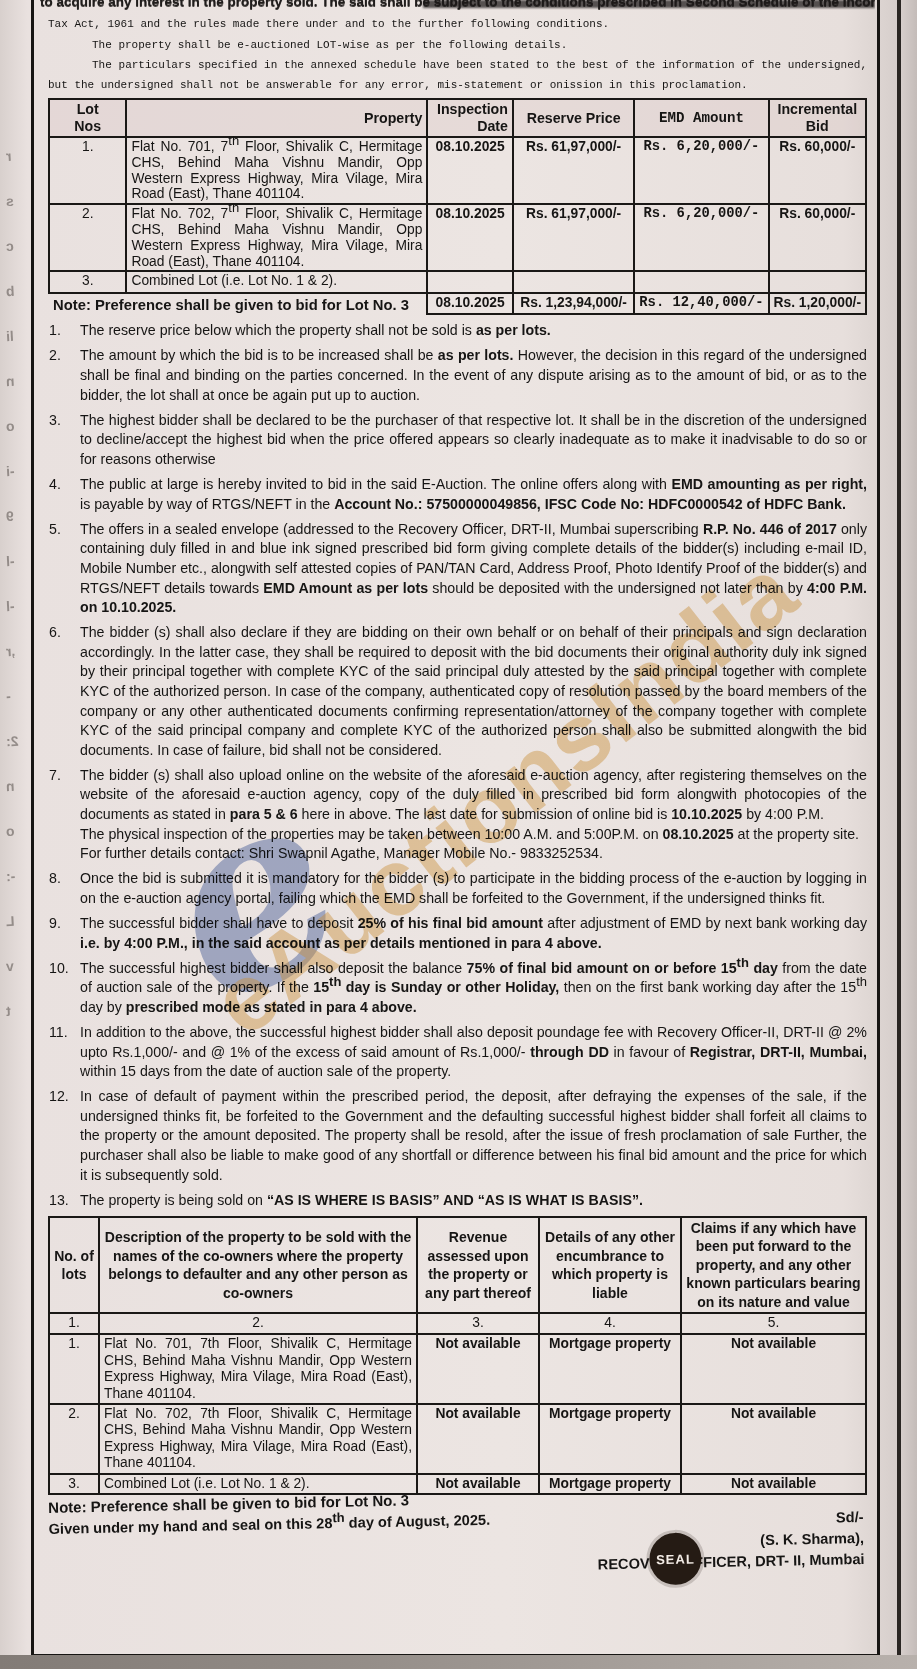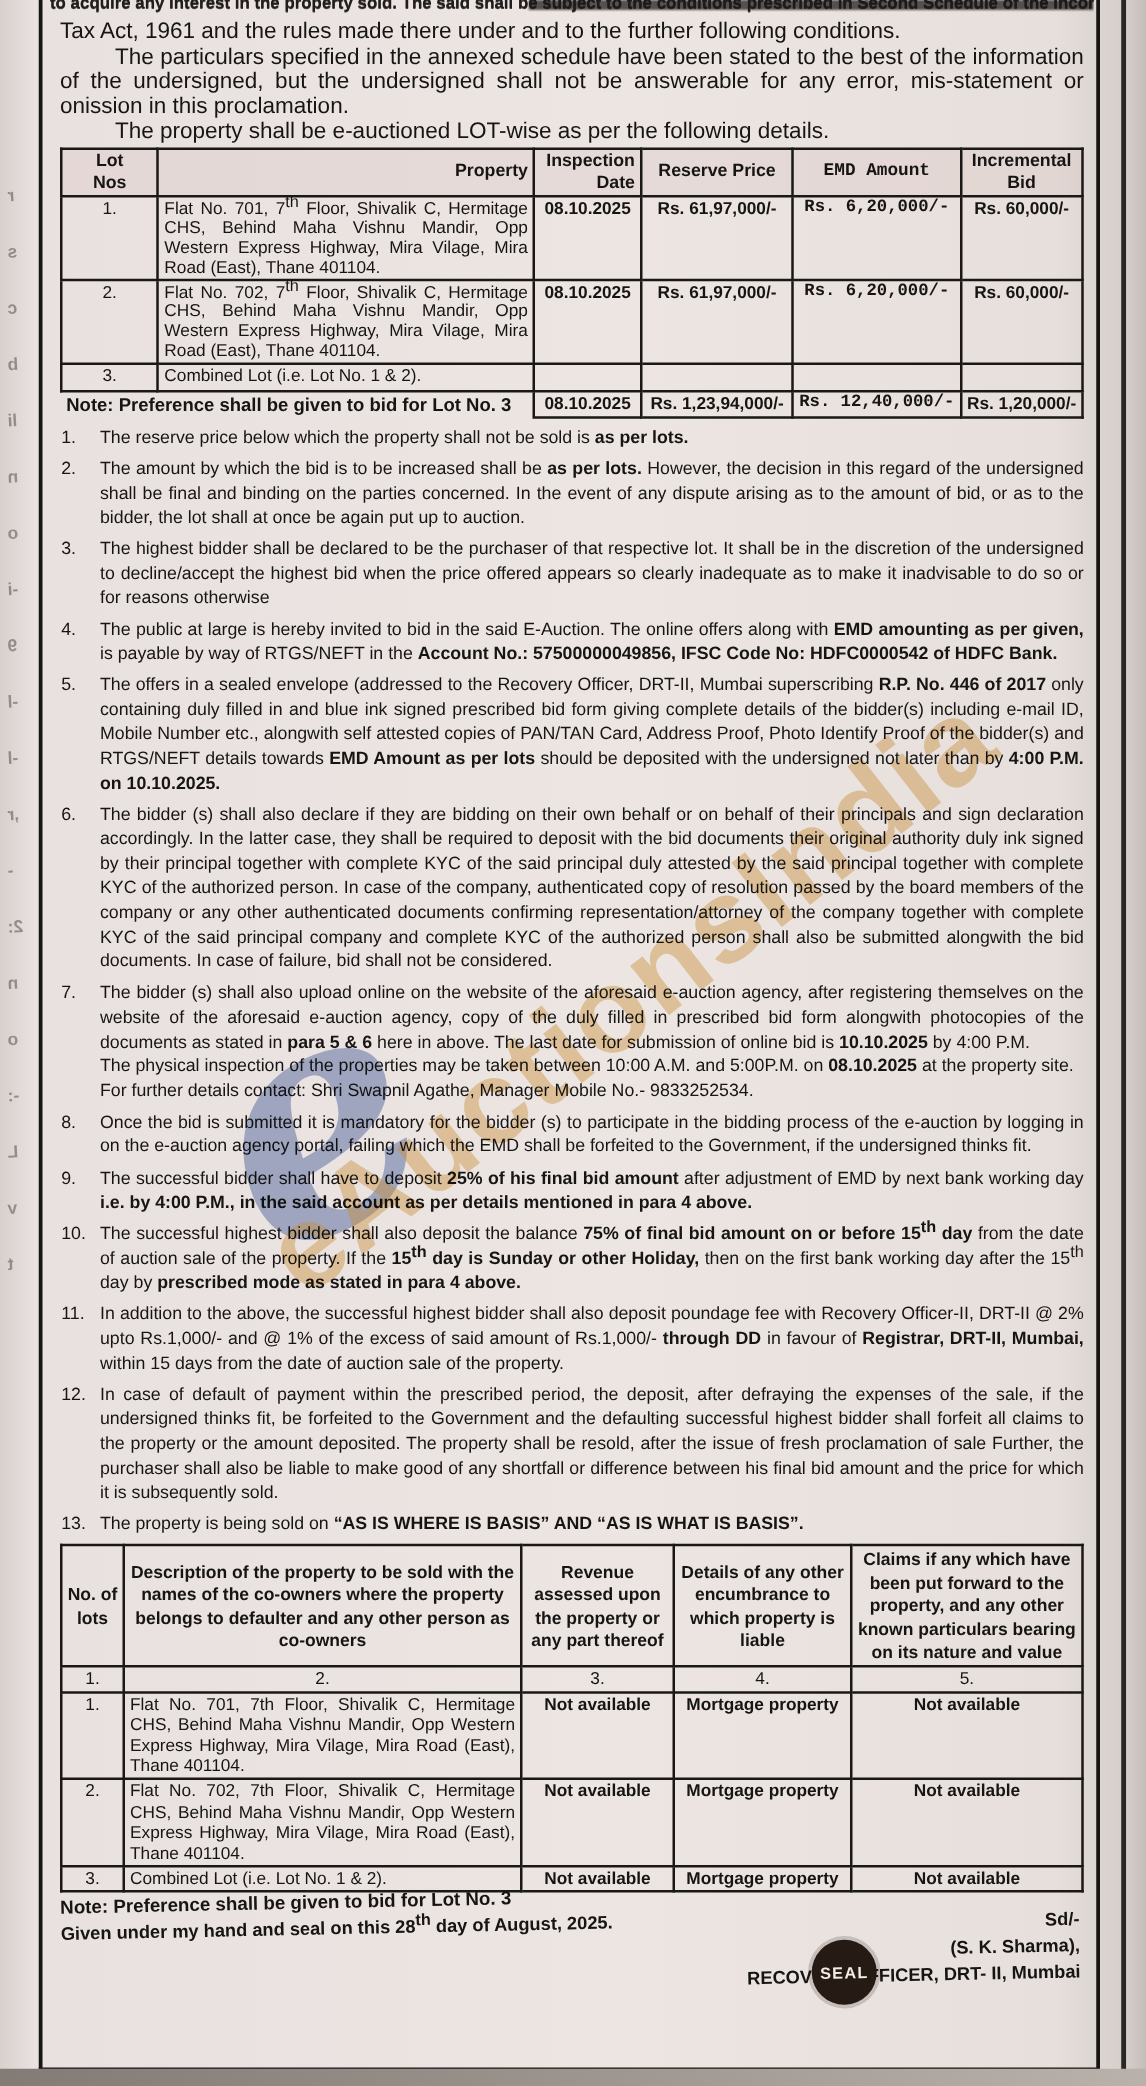--- a/index.html
+++ b/index.html
@@ -31,21 +31,21 @@
   .cutline{position:relative;height:14px;overflow:hidden;margin:0 -8px 1px -10px;}
   .cutline .txt{
     position:absolute;top:-6px;left:2px;white-space:nowrap;
     font-weight:bold;font-size:13.5px;color:#201d1c;
     text-shadow:0 1px 0 rgba(30,27,25,.8);
   }
   .cutline .smudge{
     position:absolute;left:46%;right:0;top:0;height:8px;
     background:rgba(28,24,23,.72);filter:blur(1px);
   }
-  p{margin:0 0 1px 0;font-size:18px;line-height:19.5px;text-align:justify;}
+  p{margin:0 0 1px 0;font-size:11px;line-height:19.5px;text-align:justify;font-family:Liberation Mono, monospace;}
   p.indent{text-indent:44px;}
   b{font-weight:bold;}
   sup{font-size:13px;line-height:0;}
 
   
   table{width:100%;border-collapse:collapse;}
   .t1{margin-top:3px;font-size:13.8px;}
   .t1 th,.t1 td{border:2px solid #1a1816;padding:1px 4px;vertical-align:top;}
   .t1 th{font-size:14.2px;line-height:17px;font-weight:bold;text-align:center;vertical-align:middle;background:rgba(210,184,180,.22);}
   .t1 .c0{width:72px;margin-left:12px;}.t1 .c1{width:316px;text-align:right;}.t1 .c2{width:86px;text-align:right;}.t1 .c3{width:122px;}.t1 .c4{width:108px;font-family:Liberation Mono, monospace;}
@@ -132,22 +132,22 @@
     </div>
 
   <div class="doc">
 
     <div class="cutline">
       <span class="txt">to acquire any interest in the property sold. The said shall be subject to the conditions prescribed in Second Schedule of the Income</span>
       <span class="smudge"></span>
     </div>
 
     <p>Tax Act, 1961 and the rules made there under and to the further following conditions.</p>
+    <p class="indent">The property shall be e-auctioned LOT-wise as per the following details.</p>
     <p class="indent">The particulars specified in the annexed schedule have been stated to the best of the information of the undersigned, but the undersigned shall not be answerable for any error, mis-statement or onission in this proclamation.</p>
-    <p class="indent">The property shall be e-auctioned LOT-wise as per the following details.</p>
 
     <table class="t1">
       <thead>
           <tr id="t1-head">
             <th class="c0">Lot<br>Nos</th>
             <th class="c1">Property</th>
             <th class="c2">Inspection<br>Date</th>
             <th class="c3">Reserve Price</th>
             <th class="c4">EMD Amount</th>
             <th class="c5">Incremental<br>Bid</th>
@@ -196,21 +196,21 @@
         <div class="cond">
           <div class="n">2.</div>
           <div class="t">The amount by which the bid is to be increased shall be <b>as per lots.</b> However, the decision in this regard of the undersigned shall be final and binding on the parties concerned. In the event of any dispute arising as to the amount of bid, or as to the bidder, the lot shall at once be again put up to auction.</div>
         </div>
         <div class="cond">
           <div class="n">3.</div>
           <div class="t">The highest bidder shall be declared to be the purchaser of that respective lot. It shall be in the discretion of the undersigned to decline/accept the highest bid when the price offered appears so clearly inadequate as to make it inadvisable to do so or for reasons otherwise</div>
         </div>
         <div class="cond">
           <div class="n">4.</div>
-          <div class="t">The public at large is hereby invited to bid in the said E-Auction. The online offers along with <b>EMD amounting as per given,</b> is payable by way of RTGS/NEFT in the <b>Account No.: 57500000049856, IFSC Code No: HDFC0000542 of HDFC Bank.</b></div>
+          <div class="t">The public at large is hereby invited to bid in the said E-Auction. The online offers along with <b>EMD amounting as per right,</b> is payable by way of RTGS/NEFT in the <b>Account No.: 57500000049856, IFSC Code No: HDFC0000542 of HDFC Bank.</b></div>
         </div>
         <div class="cond">
           <div class="n">5.</div>
           <div class="t">The offers in a sealed envelope (addressed to the Recovery Officer, DRT-II, Mumbai superscribing <b>R.P. No. 446 of 2017</b> only containing duly filled in and blue ink signed prescribed bid form giving complete details of the bidder(s) including e-mail ID, Mobile Number etc., alongwith self attested copies of PAN/TAN Card, Address Proof, Photo Identify Proof of the bidder(s) and RTGS/NEFT details towards <b>EMD Amount as per lots</b> should be deposited with the undersigned not later than by <b>4:00 P.M. on 10.10.2025.</b></div>
         </div>
         <div class="cond">
           <div class="n">6.</div>
           <div class="t">The bidder (s) shall also declare if they are bidding on their own behalf or on behalf of their principals and sign declaration accordingly. In the latter case, they shall be required to deposit with the bid documents their original authority duly ink signed by their principal together with complete KYC of the said principal duly attested by the said principal together with complete KYC of the authorized person. In case of the company, authenticated copy of resolution passed by the board members of the company or any other authenticated documents confirming representation/attorney of the company together with complete KYC of the said principal company and complete KYC of the authorized person shall also be submitted alongwith the bid documents. In case of failure, bid shall not be considered.</div>
         </div>
         <div class="cond">

